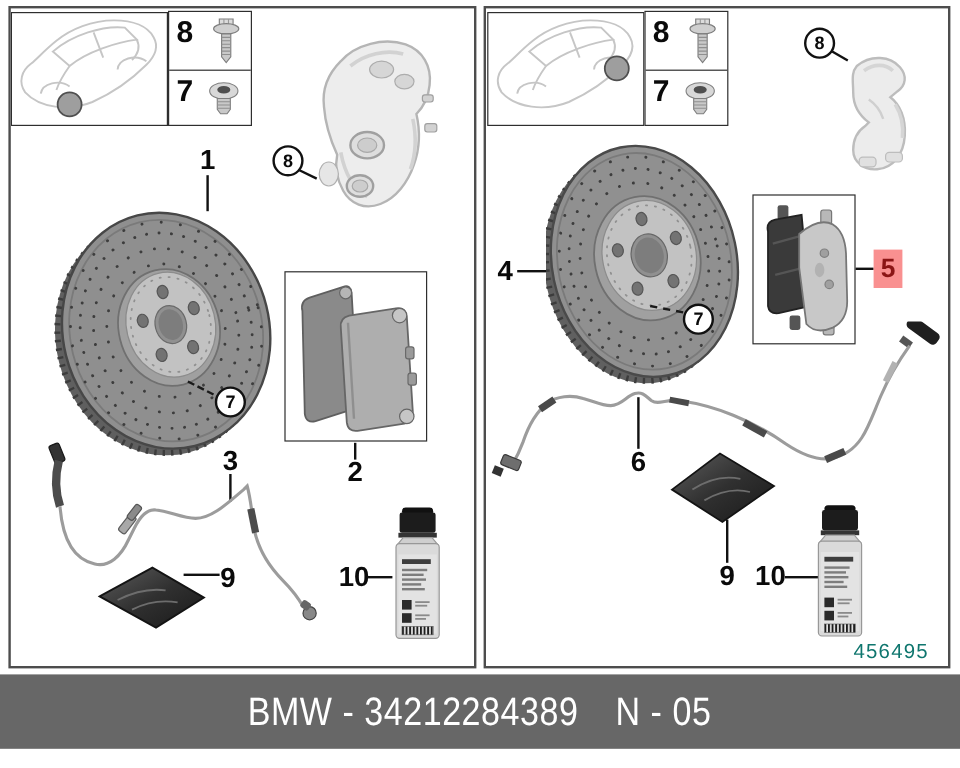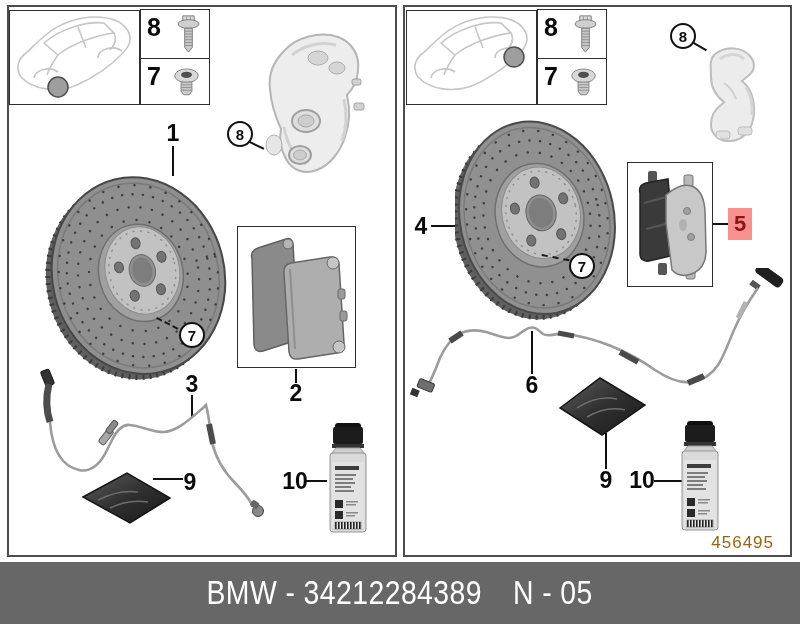--- a/index.html
+++ b/index.html
@@ -32,21 +32,21 @@
         font-size:22px; color:var(--highlight-text,#8b1515); }
 
   .art { position:absolute; }
 
   .footer { position:absolute; left:0; top:562px; width:800px; height:62px;
             background:var(--footer-bg,#676767); display:flex; align-items:center; justify-content:center; }
   .footer-text { display:flex; gap:36px; align-items:center; transform:scaleX(.86);
                  color:#fff; font-size:33px; letter-spacing:.5px; white-space:nowrap; }
 
   .diagnum { position:absolute; right:16px; bottom:2px; font-size:17px; letter-spacing:1px;
-             color:#a16207; }
+             color:#0f766e; }
 </style>
 </head>
 <body>
 
 <svg width="0" height="0" style="position:absolute">
   <defs>
     <linearGradient id="pouchG" x1="0" y1="0" x2="1" y2="1">
       <stop offset="0" stop-color="#5d5d5d"></stop>
         <stop offset=".5" stop-color="#303030"></stop>
         <stop offset="1" stop-color="#191919"></stop>

